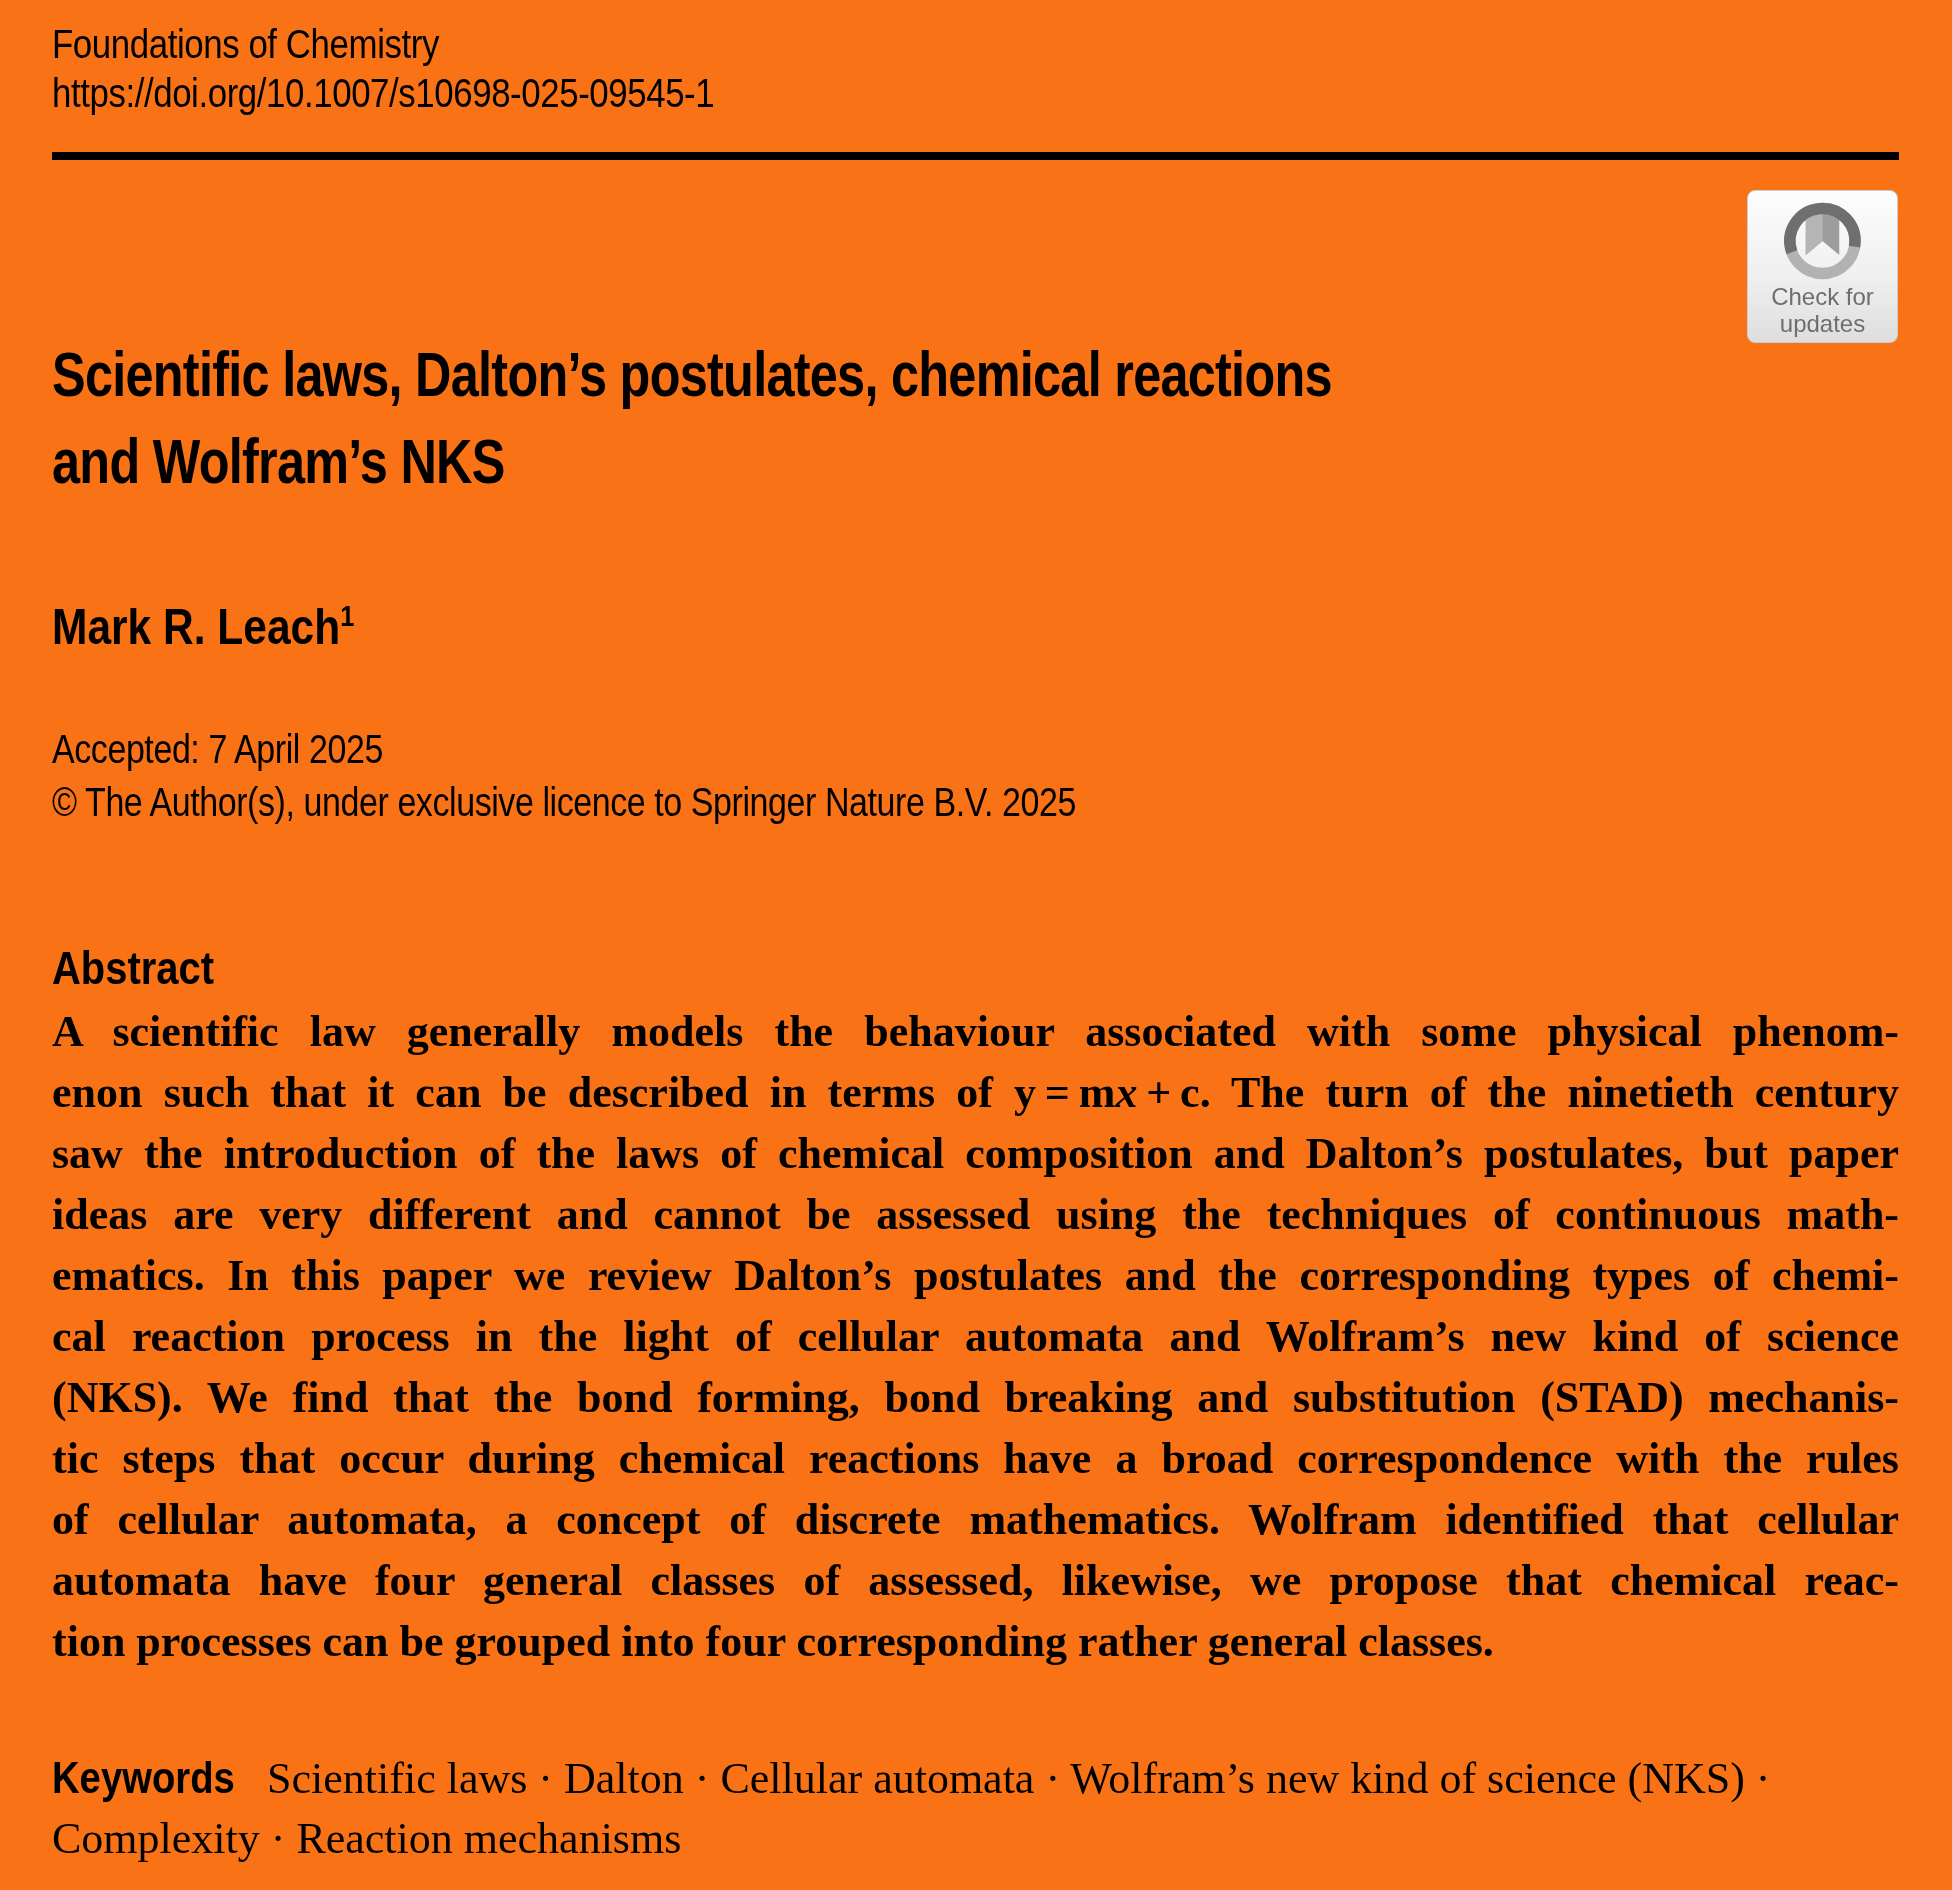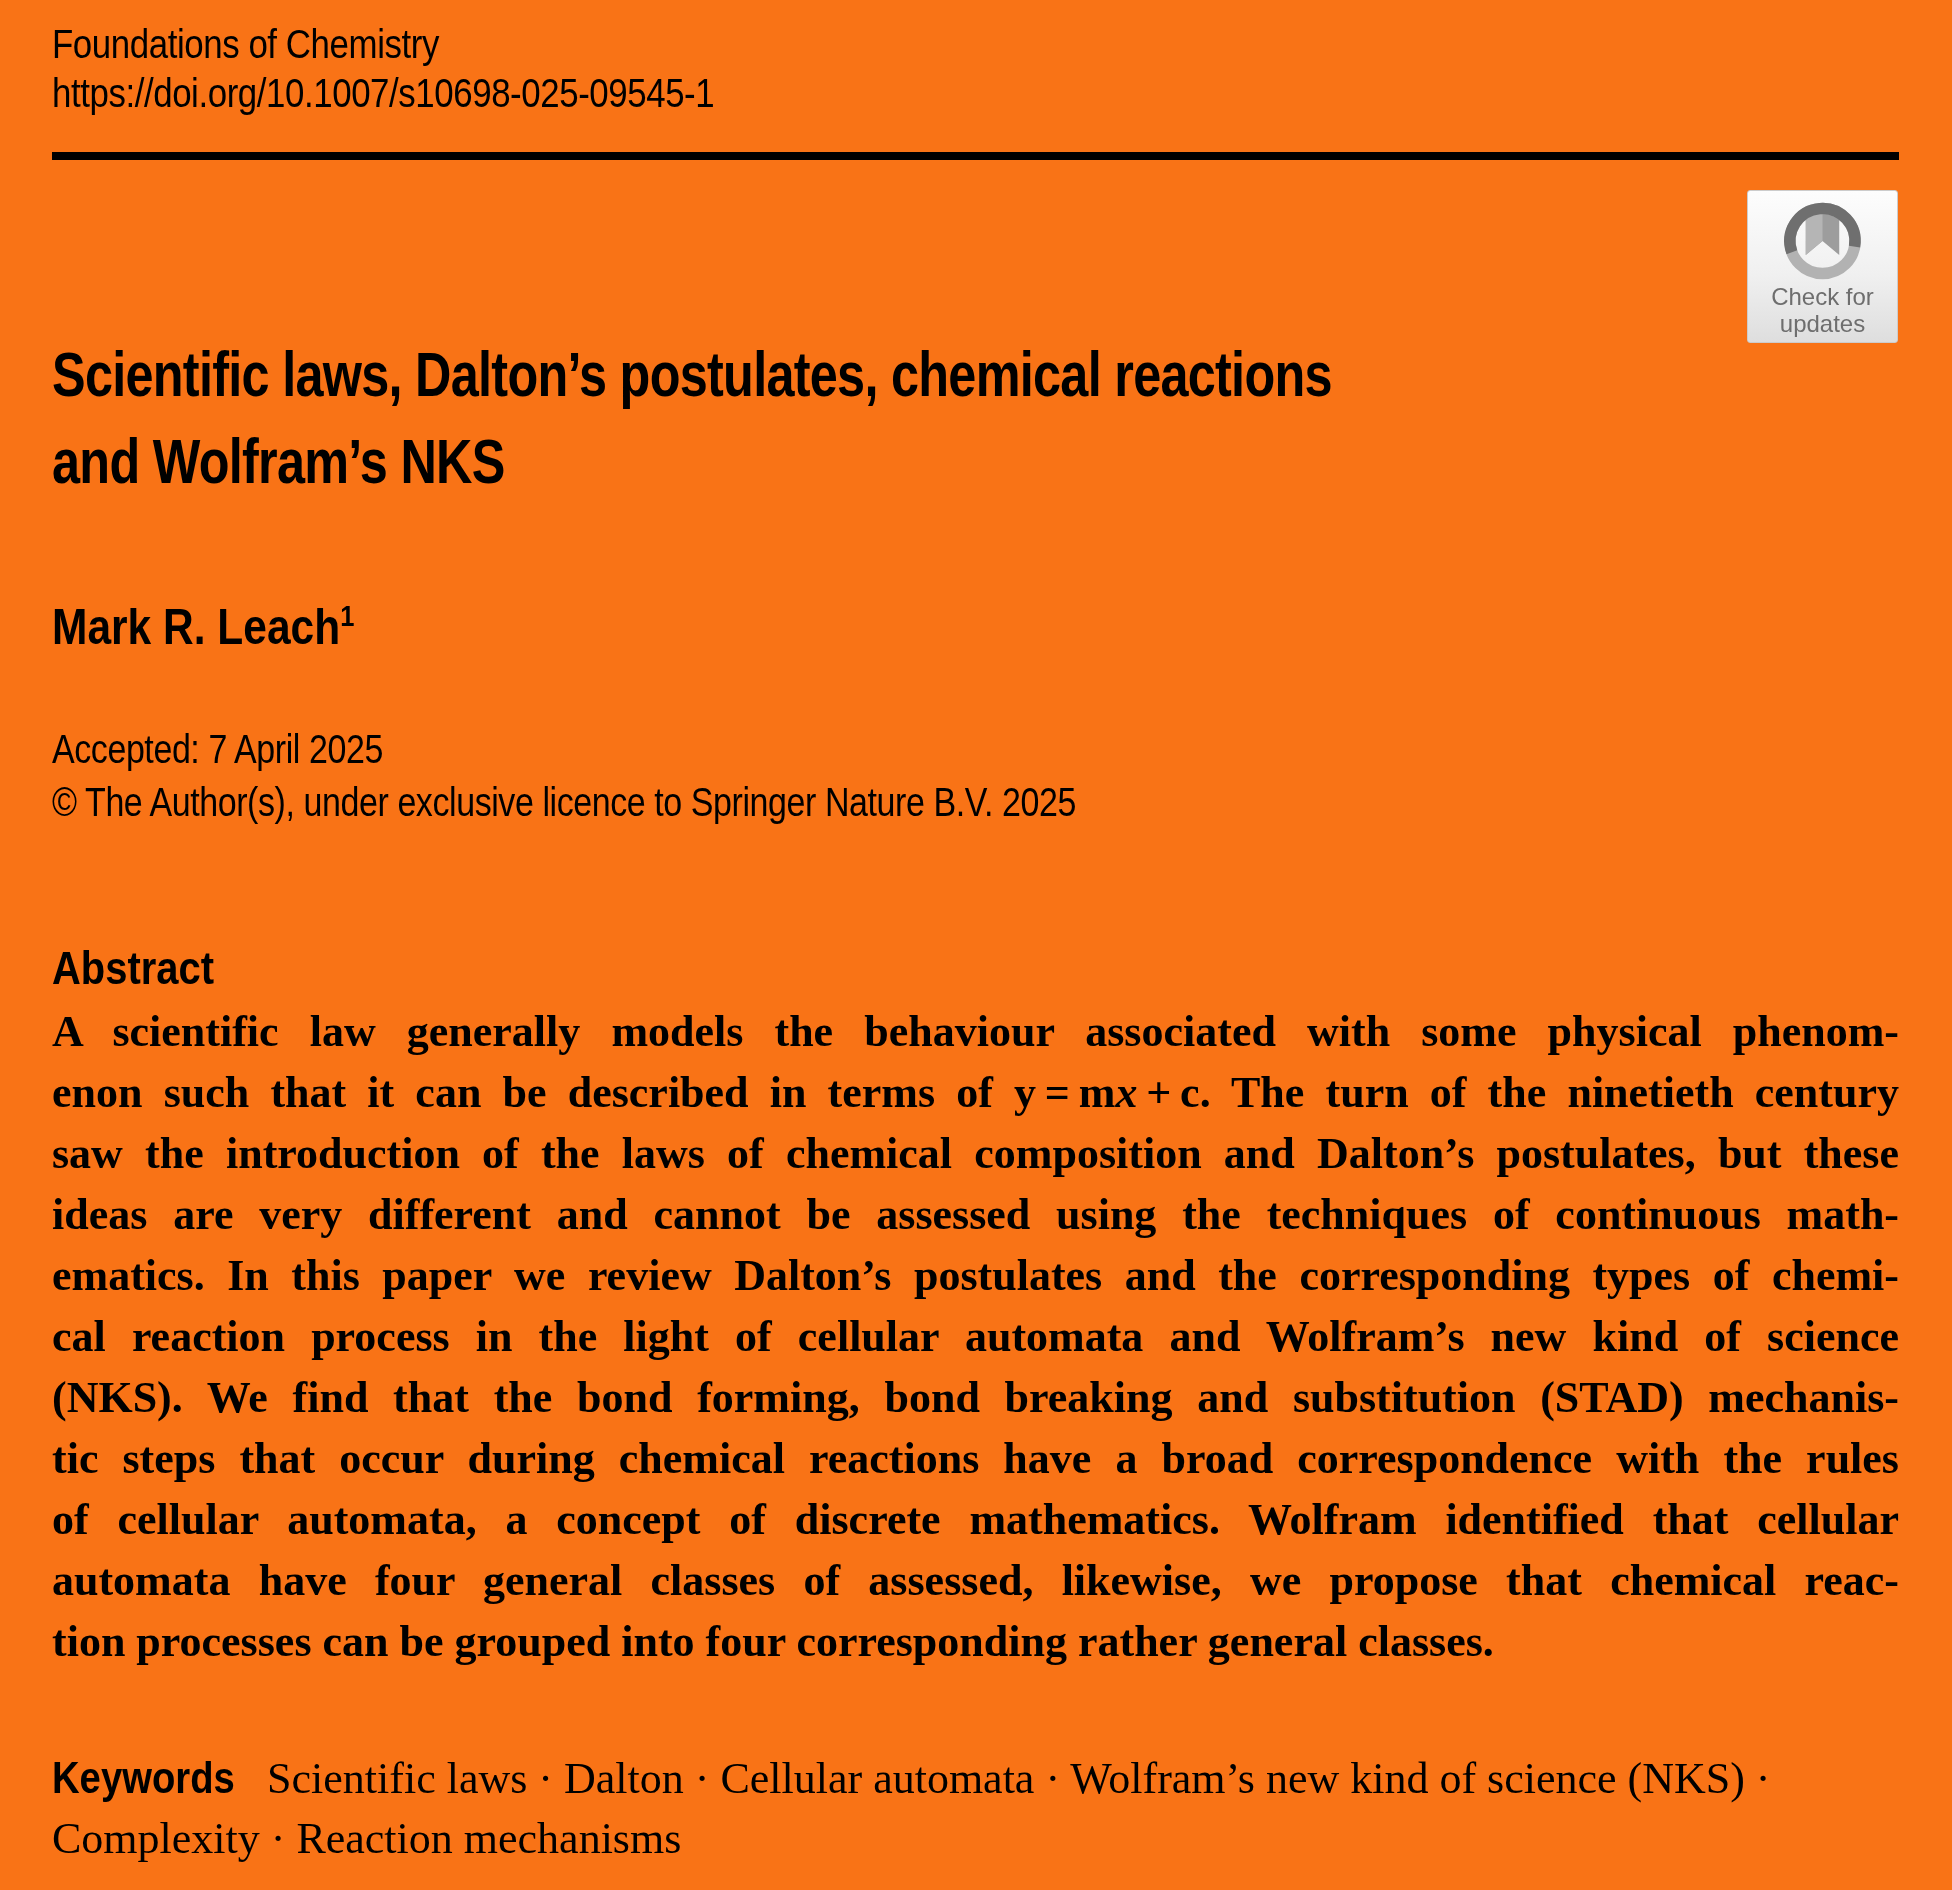--- a/index.html
+++ b/index.html
@@ -20,21 +20,21 @@
     letter-spacing:-0.5px;
   }
   .rule{
     position:absolute;left:52px;top:152px;width:1847px;height:7.5px;
     background:#000;
   }
 
   .badge{
     position:absolute;left:1747px;top:190px;width:151px;height:153px;
     box-sizing:border-box;
-    border:1.9px solid #cccccc;border-radius:3px;
+    border:1.9px solid #cccccc;border-radius:8px;
     background:linear-gradient(180deg,#fdfdfd 0%,#f0f0f0 55%,#dedede 100%);
     text-align:center;
   }
   .badge svg{display:block;margin:5.6px auto 0 auto;}
   .badge-text{
     font-family:"Liberation Sans",sans-serif;
     font-size:24px;line-height:27px;color:#6e6e6e;
     margin-top:-1.9px;
   }
 
@@ -126,21 +126,21 @@
   <div class="meta sans cond">
     <div>Accepted: 7 April 2025</div>
     <div>© The Author(s), under exclusive licence to Springer Nature B.V. 2025</div>
   </div>
 
   <div class="abstract-heading sans cond">Abstract</div>
 
   <div class="abstract-body serif">
     <div class="abs-line">A scientific law generally models the behaviour associated with some physical phenom-</div>
     <div class="abs-line"><span>enon such that it can be described in terms of y = m</span><span class="var">x</span><span> + c. The turn of the ninetieth century</span></div>
-    <div class="abs-line">saw the introduction of the laws of chemical composition and Dalton’s postulates, but these</div>
+    <div class="abs-line">saw the introduction of the laws of chemical composition and Dalton’s postulates, but paper</div>
     <div class="abs-line">ideas are very different and cannot be assessed using the techniques of continuous math-</div>
     <div class="abs-line">ematics. In this paper we review Dalton’s postulates and the corresponding types of chemi-</div>
     <div class="abs-line">cal reaction process in the light of cellular automata and Wolfram’s new kind of science</div>
     <div class="abs-line">(NKS). We find that the bond forming, bond breaking and substitution (STAD) mechanis-</div>
     <div class="abs-line">tic steps that occur during chemical reactions have a broad correspondence with the rules</div>
     <div class="abs-line">of cellular automata, a concept of discrete mathematics. Wolfram identified that cellular</div>
     <div class="abs-line">automata have four general classes of assessed, likewise, we propose that chemical reac-</div>
     <div class="abs-line last">tion processes can be grouped into four corresponding rather general classes.</div>
   </div>
 

